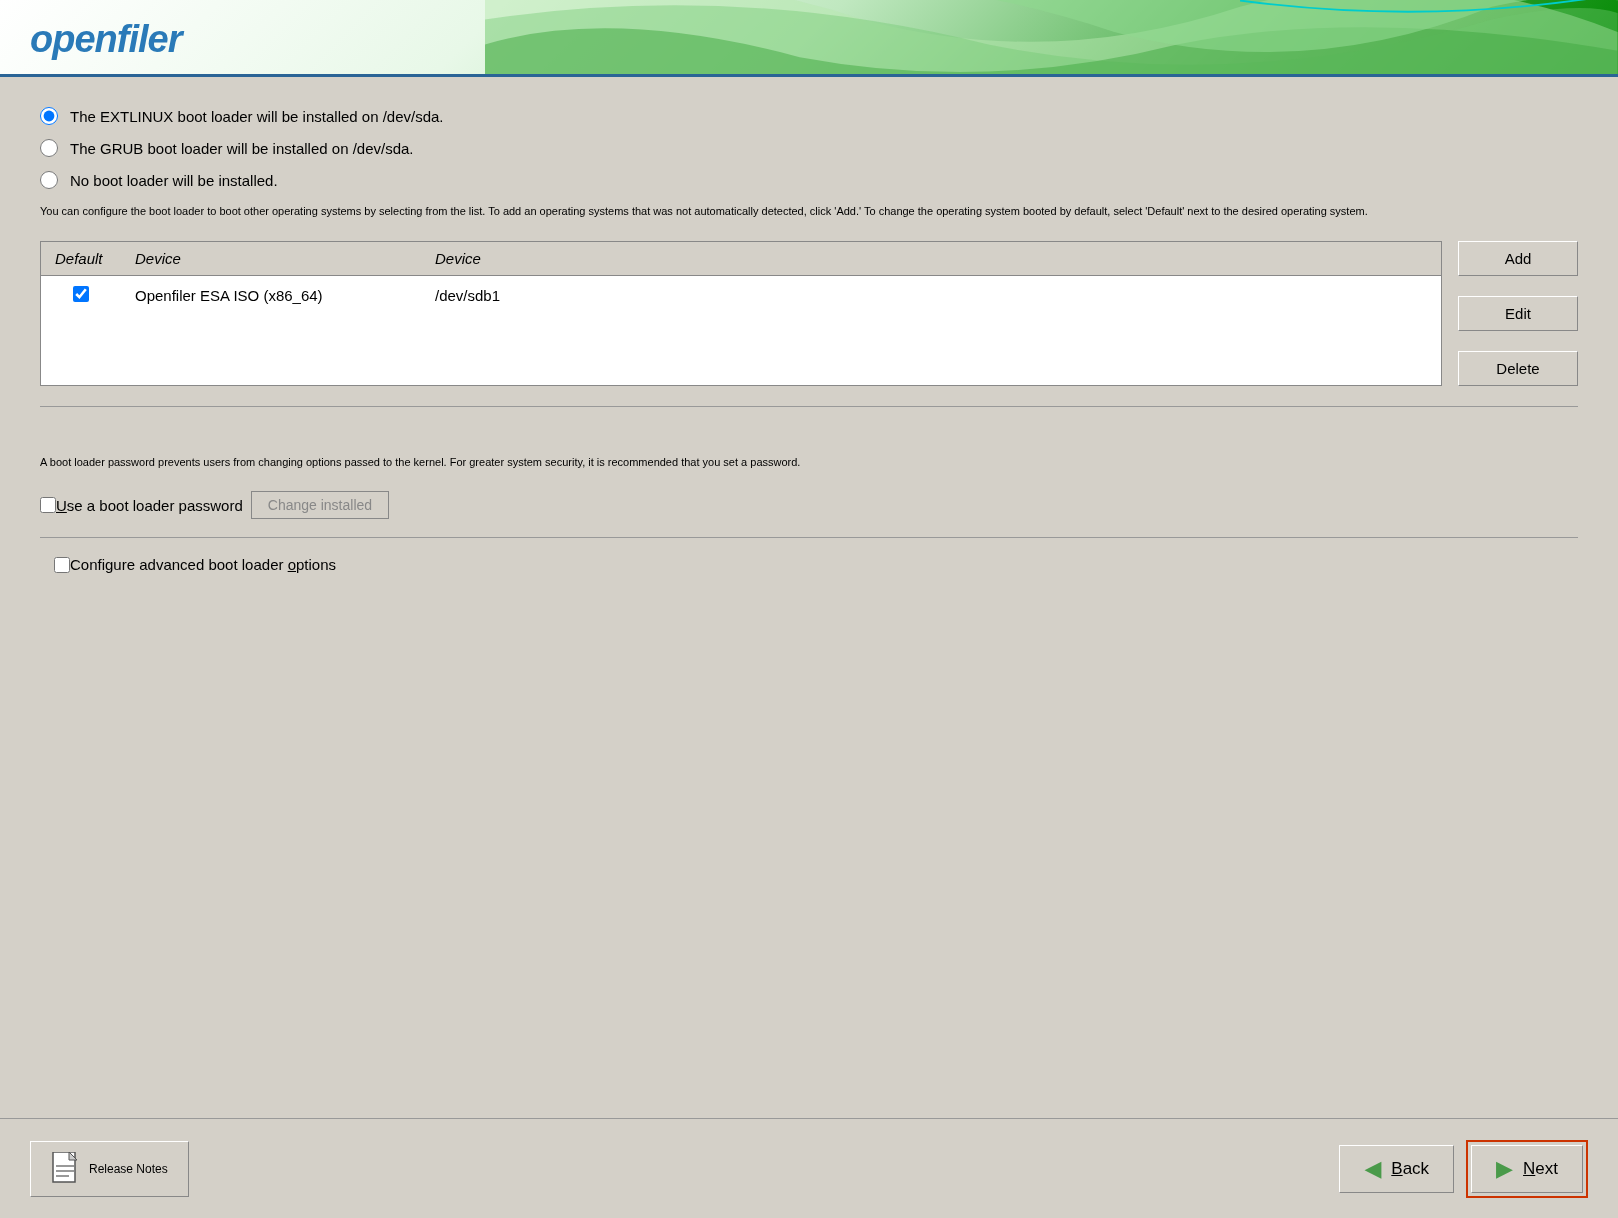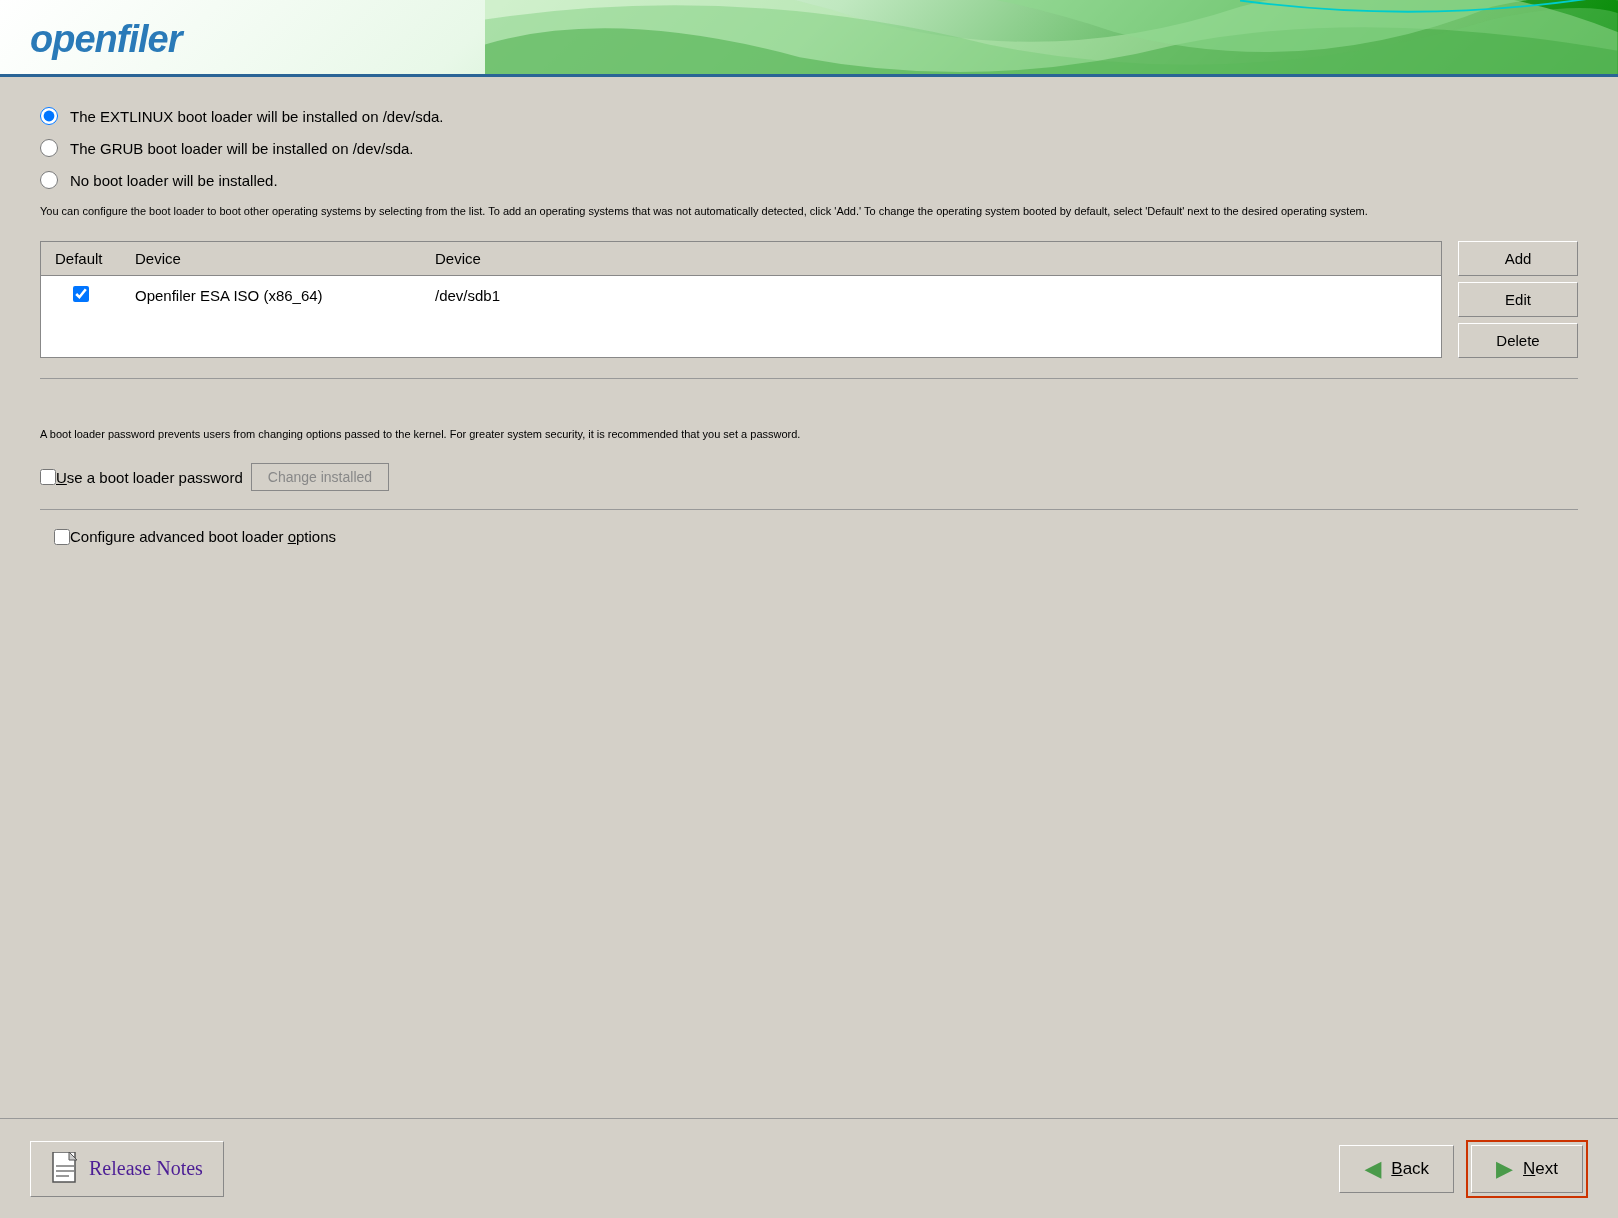--- a/index.html
+++ b/index.html
@@ -97,20 +97,21 @@
     }
 
     .boot-table {
       width: 100%;
       border-collapse: collapse;
       font-size: 15px;
     }
 
     .boot-table thead tr {
       background: #d4d0c8;
+      font-style: italic;
     }
 
     .boot-table th {
       padding: 8px 14px;
       text-align: left;
       font-weight: normal;
       border-bottom: 1px solid #888;
       color: #000;
     }
 
@@ -133,21 +134,21 @@
     }
 
     .boot-table td input[type="checkbox"] {
       width: 16px;
       height: 16px;
     }
 
     .table-buttons {
       display: flex;
       flex-direction: column;
-      gap: 6px;
+      gap: 20px;
       min-width: 120px;
     }
 
     .table-btn {
       padding: 8px 16px;
       background: #d4d0c8;
       border: 1px solid #888;
       border-top-color: #fff;
       border-left-color: #fff;
       cursor: pointer;
@@ -217,23 +218,22 @@
     .release-notes-btn {
       display: flex;
       align-items: center;
       gap: 10px;
       padding: 10px 20px;
       background: #d4d0c8;
       border: 1px solid #888;
       border-top-color: #fff;
       border-left-color: #fff;
       cursor: pointer;
-      font-size: 20px;
-      color: #4c1d95;
-      font-family: Liberation Serif, serif;
+      font-size: 12px;
+      color: #000000;
     }
 
     .release-notes-btn .doc-icon {
       width: 28px;
       height: 34px;
       position: relative;
     }
 
     .footer-right {
       display: flex;

